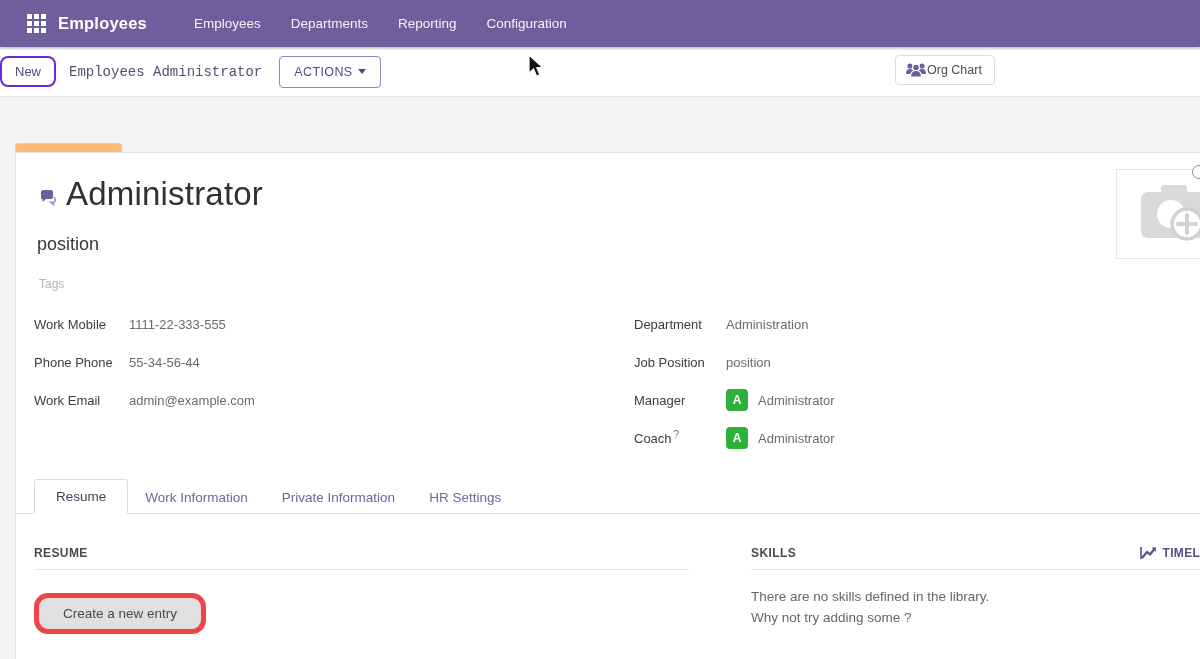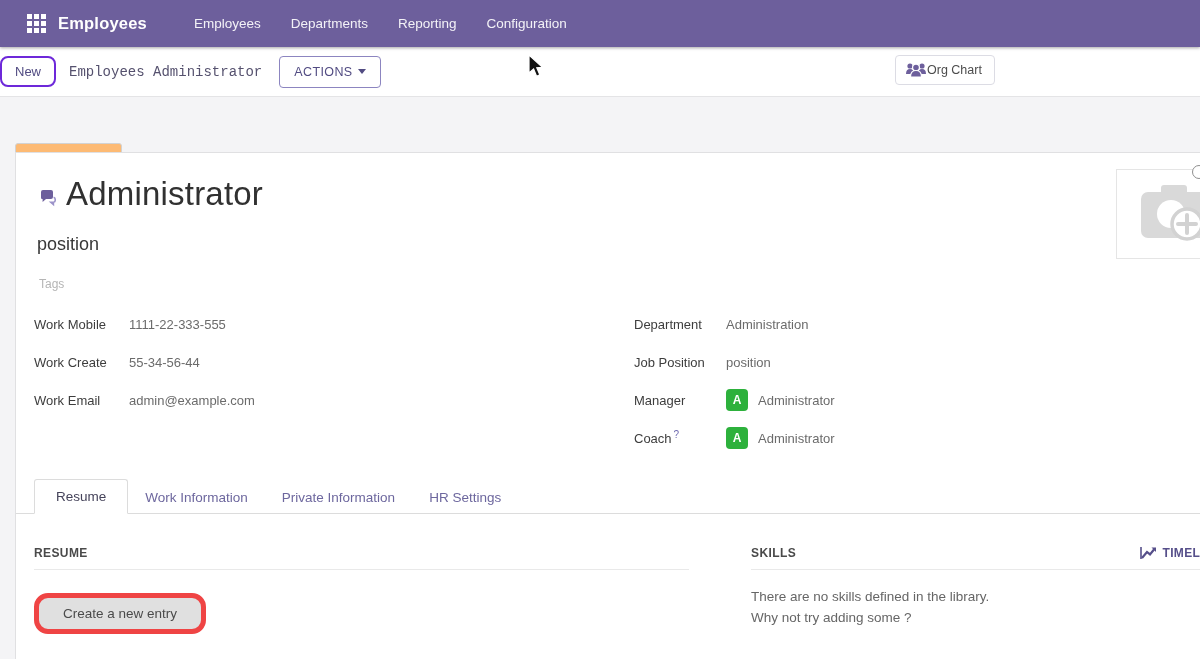--- a/index.html
+++ b/index.html
@@ -226,21 +226,21 @@
   <h1 class="record-title">Administrator</h1>
   <div class="record-subtitle">position</div>
   <div class="tags-placeholder">Tags</div>
 
   <div class="fields-col left">
     <div class="field-row">
       <span class="field-label">Work Mobile</span>
       <span class="field-value">1111-22-333-555</span>
     </div>
     <div class="field-row">
-      <span class="field-label">Work Create</span>
+      <span class="field-label">Phone Phone</span>
       <span class="field-value">55-34-56-44</span>
     </div>
     <div class="field-row">
       <span class="field-label">Work Email</span>
       <span class="field-value">admin@example.com</span>
     </div>
   </div>
 
   <div class="fields-col right">
     <div class="field-row">

